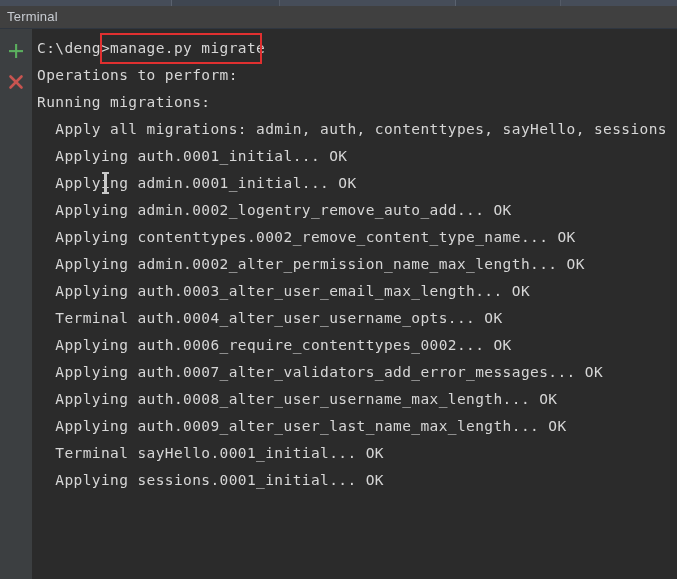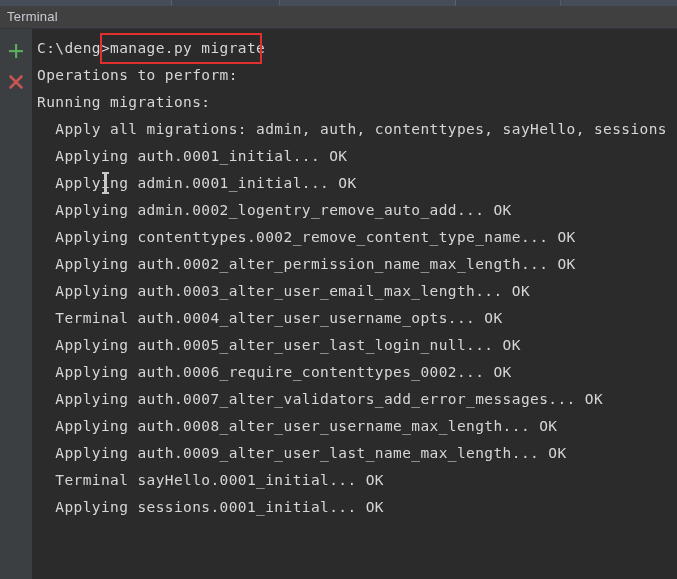--- a/index.html
+++ b/index.html
@@ -176,24 +176,23 @@
   <div class="term">
     <div class="lines">
       <div class="line">C:\deng&gt;manage.py migrate</div>
       <div class="line">Operations to perform:</div>
       <div class="line">Running migrations:</div>
       <div class="line">  Apply all migrations: admin, auth, contenttypes, sayHello, sessions</div>
       <div class="line">  Applying auth.0001_initial... OK</div>
       <div class="line">  Applying admin.0001_initial... OK</div>
       <div class="line">  Applying admin.0002_logentry_remove_auto_add... OK</div>
       <div class="line">  Applying contenttypes.0002_remove_content_type_name... OK</div>
-      <div class="line">  Applying auth.0002_alter_permission_name_max_length... OK</div>
+      <div class="line">  Applying admin.0002_alter_permission_name_max_length... OK</div>
       <div class="line">  Applying auth.0003_alter_user_email_max_length... OK</div>
       <div class="line">  Terminal auth.0004_alter_user_username_opts... OK</div>
-      <div class="line">  Applying auth.0005_alter_user_last_login_null... OK</div>
       <div class="line">  Applying auth.0006_require_contenttypes_0002... OK</div>
       <div class="line">  Applying auth.0007_alter_validators_add_error_messages... OK</div>
       <div class="line">  Applying auth.0008_alter_user_username_max_length... OK</div>
       <div class="line">  Applying auth.0009_alter_user_last_name_max_length... OK</div>
       <div class="line">  Terminal sayHello.0001_initial... OK</div>
       <div class="line">  Applying sessions.0001_initial... OK</div>
     </div>
   </div>
 
   <div class="annot-box"></div>

